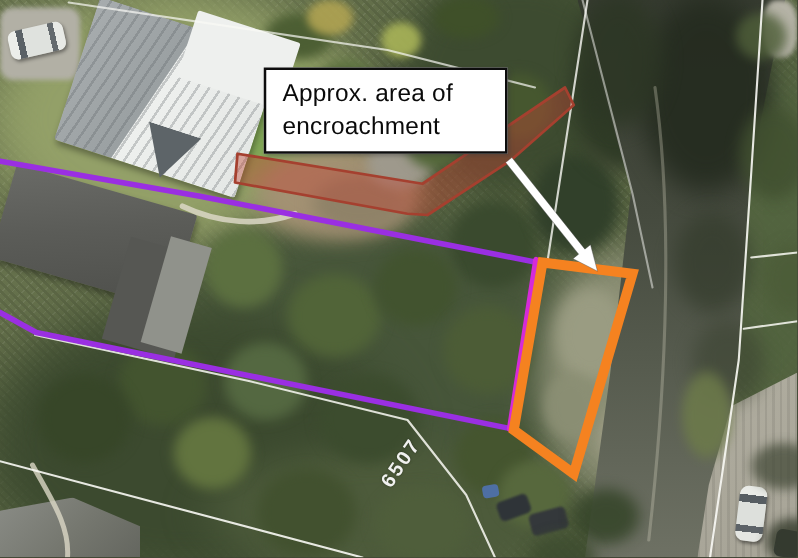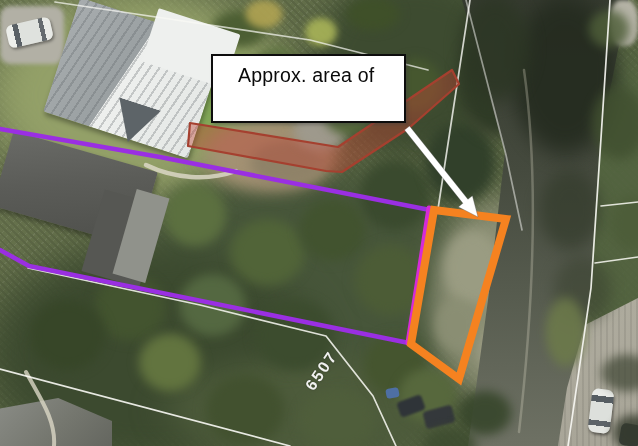--- a/index.html
+++ b/index.html
@@ -54,21 +54,21 @@
   svg.overlay{position:absolute;inset:0;width:638px;height:446px;pointer-events:none;}
   .wline{fill:none;stroke-width:1.7px;stroke-linecap:round;stroke-linejoin:round;}
   .gpath{fill:none;stroke:#dbd7c5;stroke-linecap:round;}
   .prop{fill:none;stroke-width:4.5px;stroke-linecap:round;stroke-linejoin:round;}
   .side{fill:none;stroke-width:5px;stroke-linecap:round;}
   .orange{fill:none;stroke-width:8px;stroke-linejoin:miter;}
   .redarea{stroke-width:2.2px;stroke-linejoin:round;}
   .arrowpoly{stroke:rgba(70,70,70,.45);stroke-width:.7px;}
   
   #callout{position:absolute;left:211px;top:54px;width:195px;height:69px;background:#ffffff;
-    border:2px solid #0d0d0d;padding:6px 4px 4px 25px;color:#0a0a0a;
+    border:2px solid #0d0d0d;padding:6px 4px 4px 13px;color:#0a0a0a;
     font-size:19.5px;line-height:26px;letter-spacing:.2px;
     box-shadow:2px 2px 3px rgba(60,60,60,.4);}
   #parcel-number{position:absolute;left:302px;top:384px;transform:rotate(-56deg);transform-origin:left top;
     color:rgba(255,255,255,.93);font-size:16px;font-weight:600;letter-spacing:2px;
     text-shadow:0 0 2px rgba(0,0,0,.4);}
 </style>
 </head>
 <body>
 
 <div id="stage">
@@ -171,15 +171,16 @@
     <polyline class="prop" points="0,250 29,266 409,343" stroke="#9a2fe2"></polyline>
     <polyline class="side" points="429,208 408,343" stroke="#d62ad8"></polyline>
     <polygon class="orange" points="434,210 506,219 459,379 411,344" stroke="#f58220"></polygon>
     <polygon class="arrowpoly" points="404.5,130 462.9,203.3 458.4,206.9 478,217 472.4,195.7 467.9,199.3 409.5,126" fill="#ffffff"></polygon>
   </svg>
 
   <div id="parcel-number">6507</div>
 
   <div id="callout">
     <div>Approx. area of</div>
+    <div>encroachment</div>
   </div>
 
 </div>
 
 </body></html>

